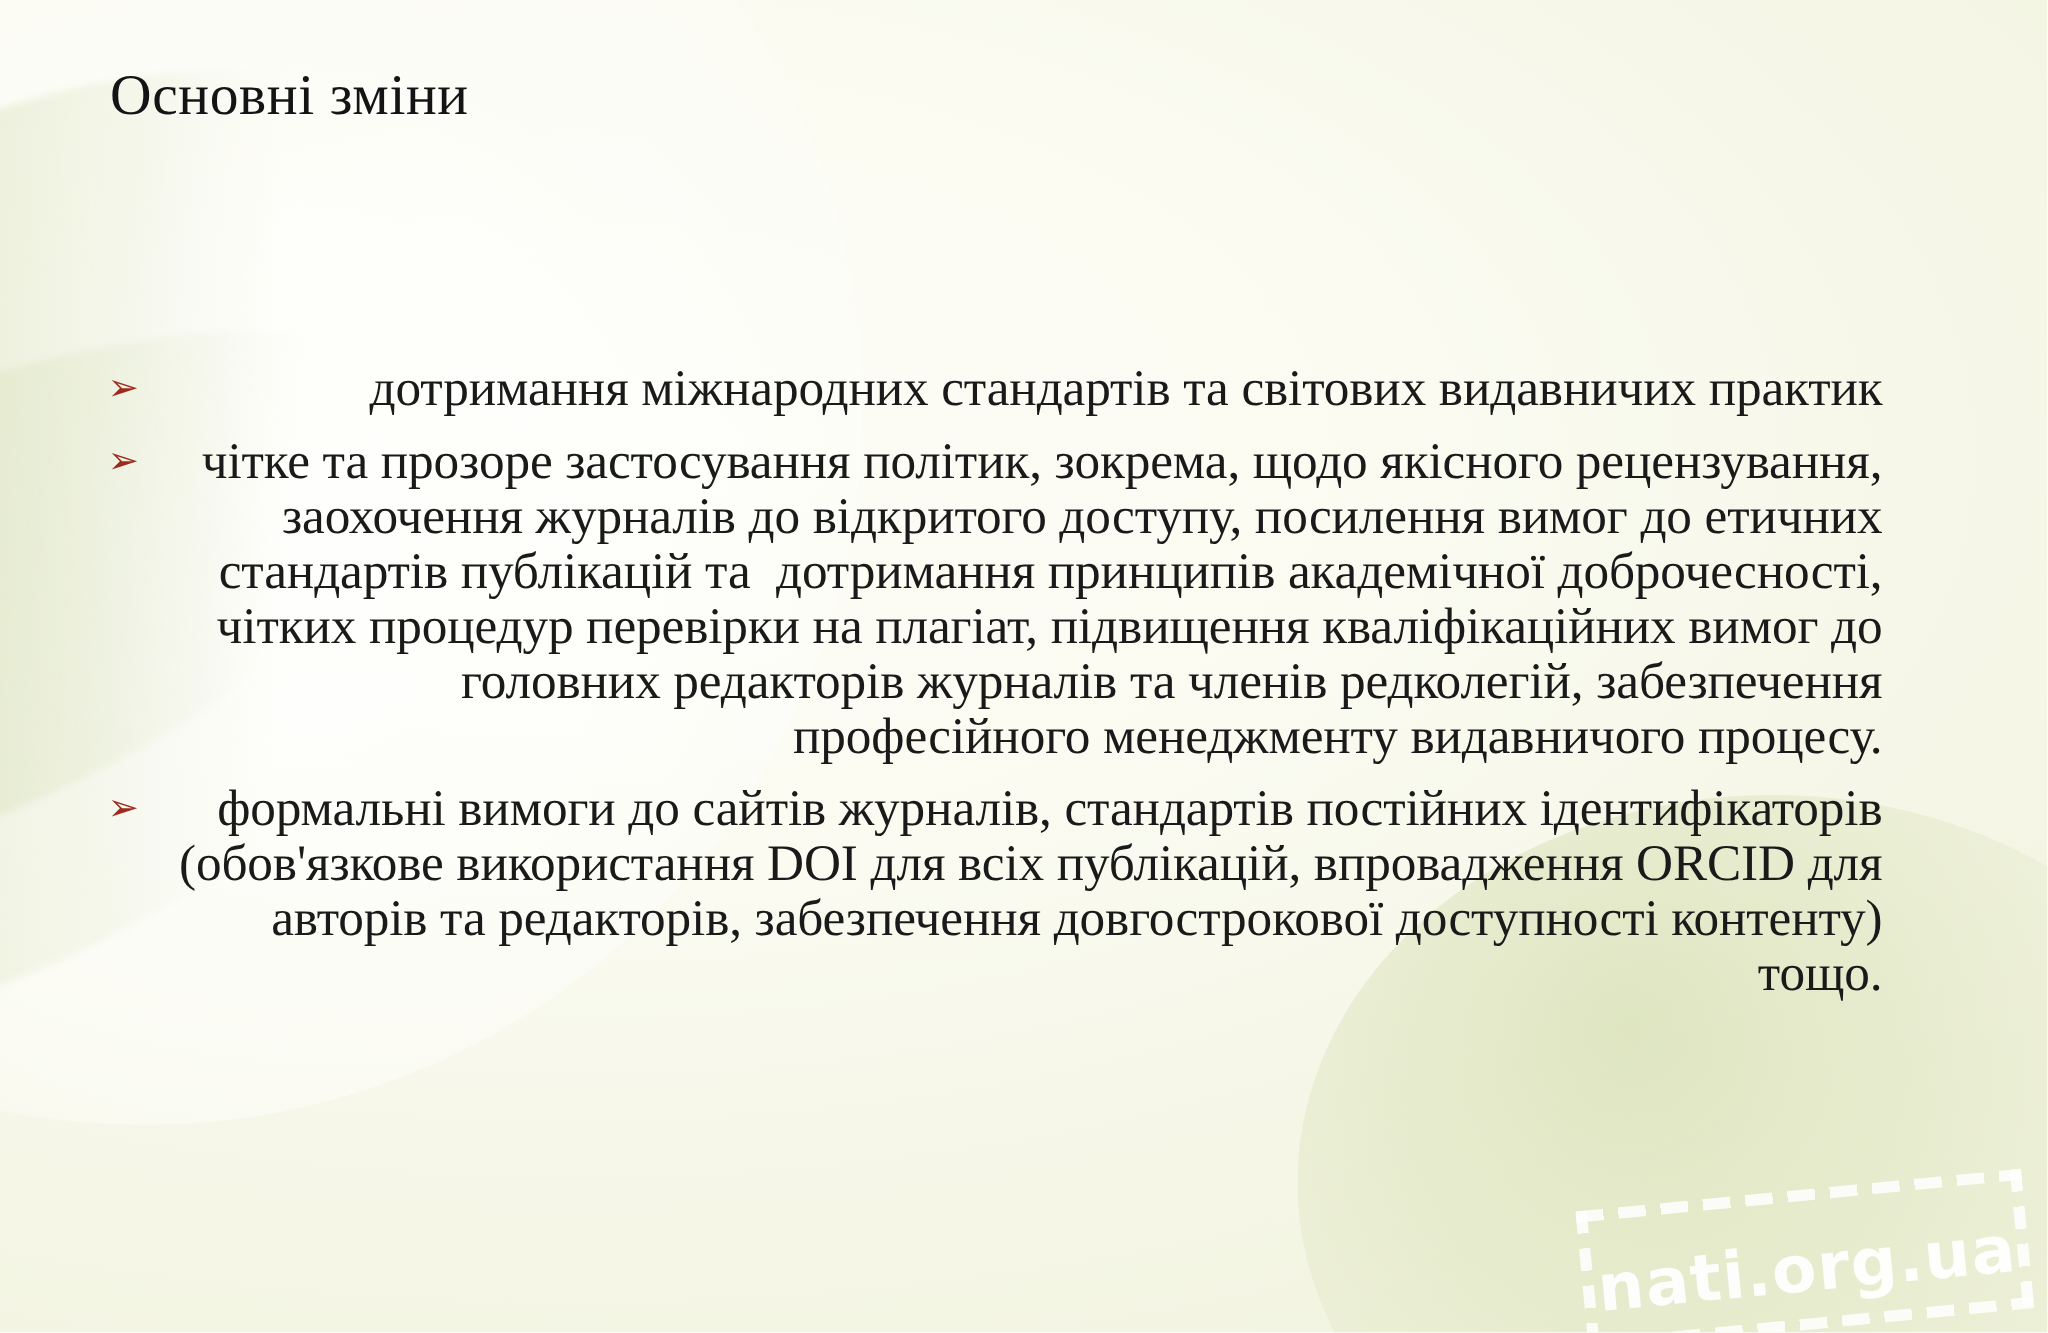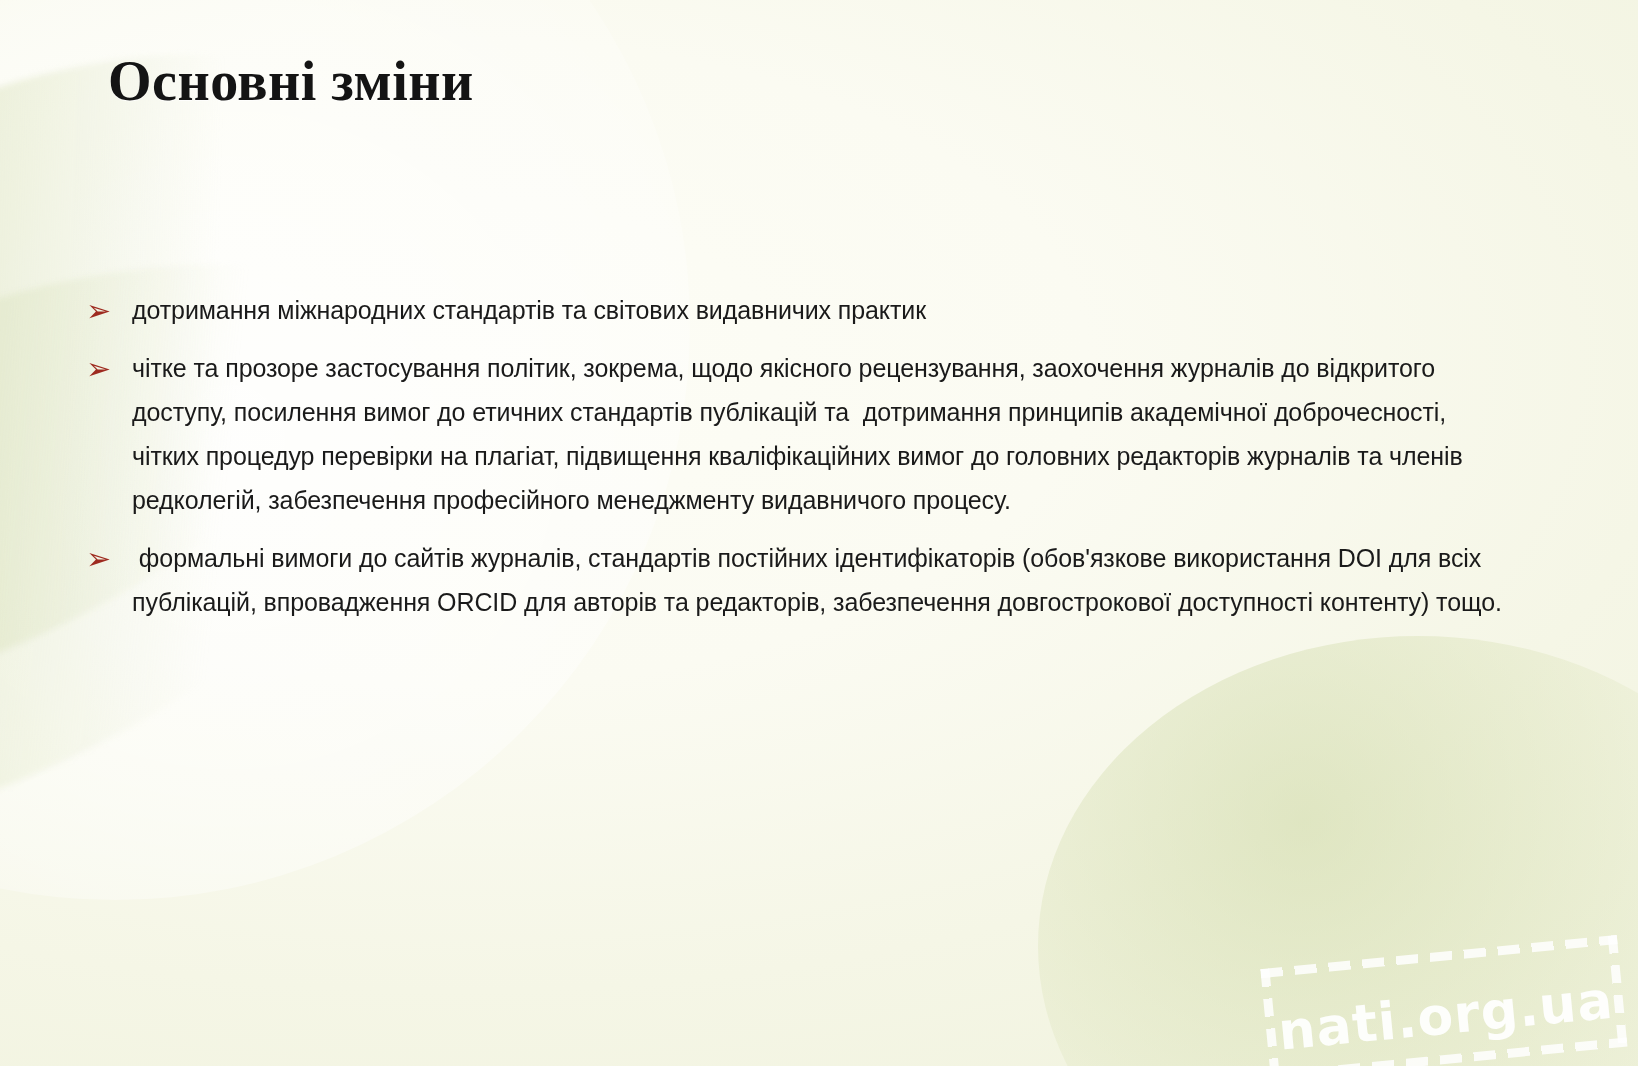--- a/index.html
+++ b/index.html
@@ -63,28 +63,27 @@
     background: radial-gradient(circle at 35% 30%, rgba(205,216,164,0.55) 0%, rgba(214,223,176,0.30) 45%, rgba(230,236,203,0) 75%);
     pointer-events: none;
   }
 
   
   .slide-title {
     position: absolute;
     left: 88px;
     top: 52px;
     font-family: "Liberation Serif", "DejaVu Serif", serif;
-    font-weight: bold;
-    font-size: 56px;
+    font-weight: normal;
+    font-size: 46px;
     line-height: 1.05;
     color: #141414;
     letter-spacing: 0.5px;
     text-shadow: 0 1px 0 rgba(255,255,255,0.7);
     white-space: nowrap;
-    margin-left: 20px;
   }
 
   
   .body-list {
     position: absolute;
     left: 86px;
     top: 288px;
     width: 1420px;
   }
 
@@ -101,25 +100,25 @@
     padding-top: 8px;
     line-height: 1;
     font-size: 30px;
     color: #9e2a1f;
     text-align: left;
     font-family: "DejaVu Sans", sans-serif;
   }
 
   .bullet-text {
     flex: 1 1 auto;
-    font-family: Liberation Sans, sans-serif;
-    font-size: 25px;
+    font-family: Liberation Serif, serif;
+    font-size: 41px;
     line-height: 44px;
     color: #1a1a1a;
-    text-align: left;
+    text-align: right;
     white-space: pre-wrap;
     letter-spacing: -0.1px;
   }
 
   
   .watermark {
     position: absolute;
     right: 6px;
     bottom: 14px;
     width: 372px;

